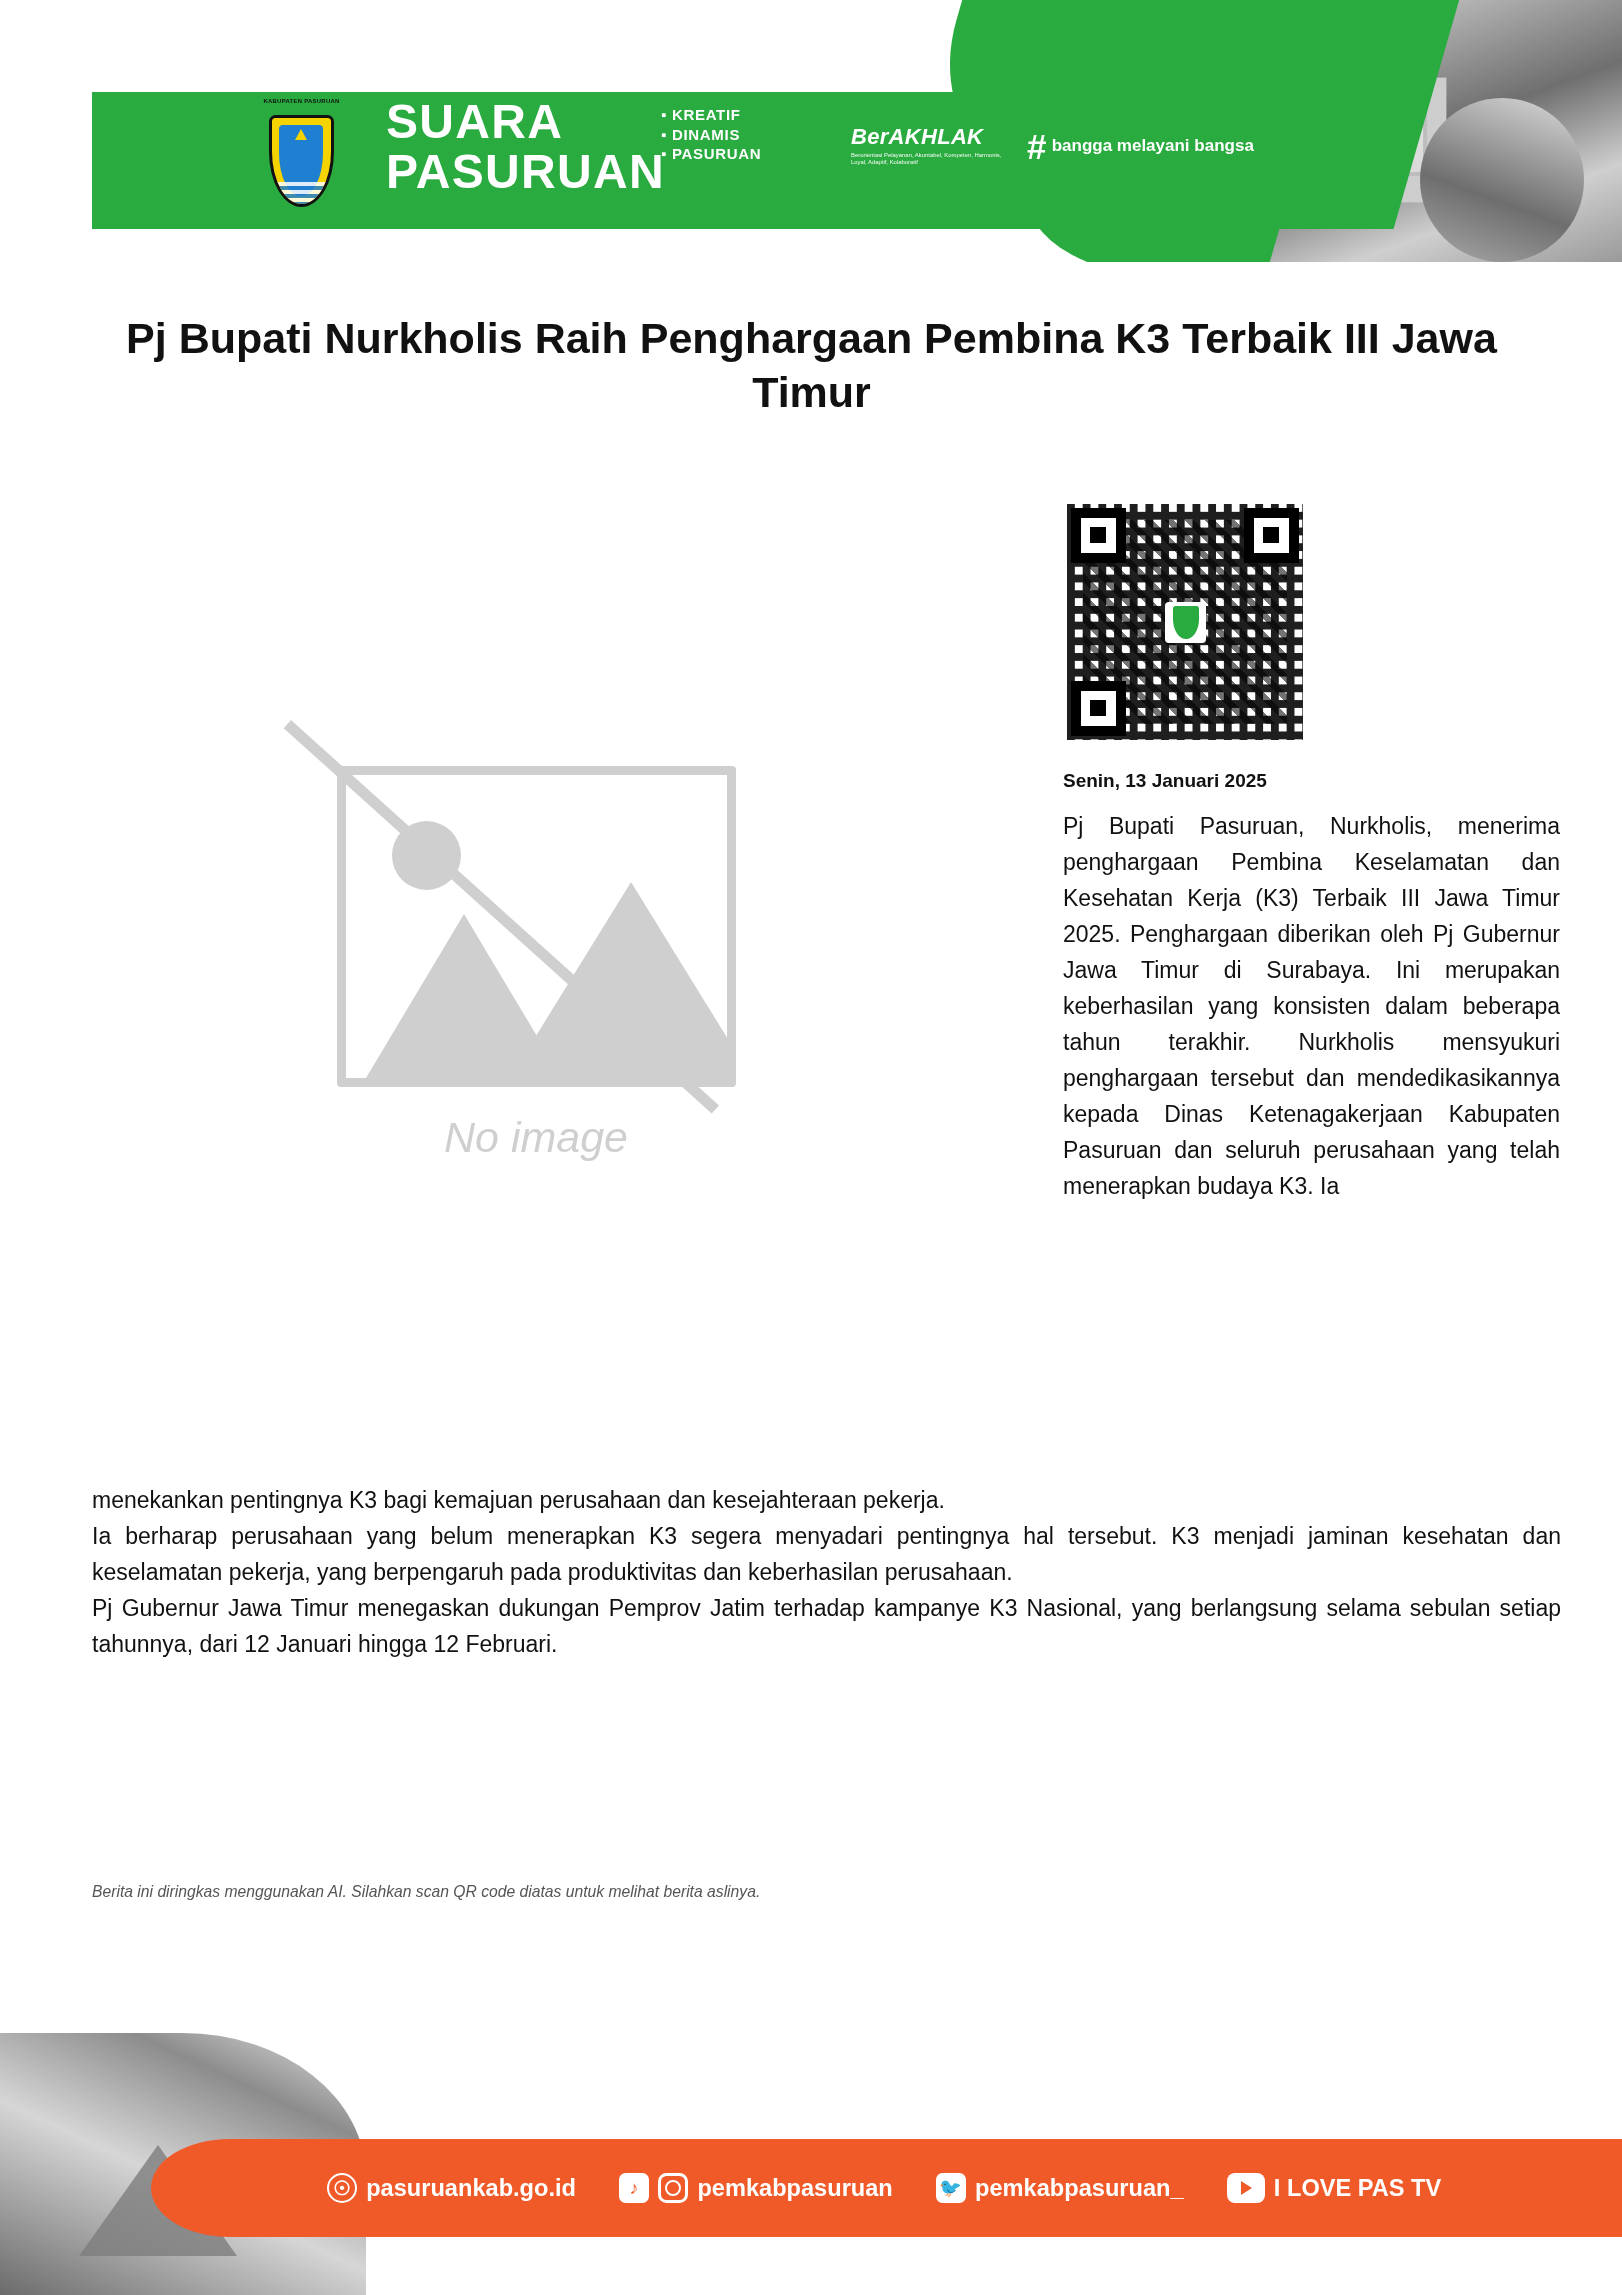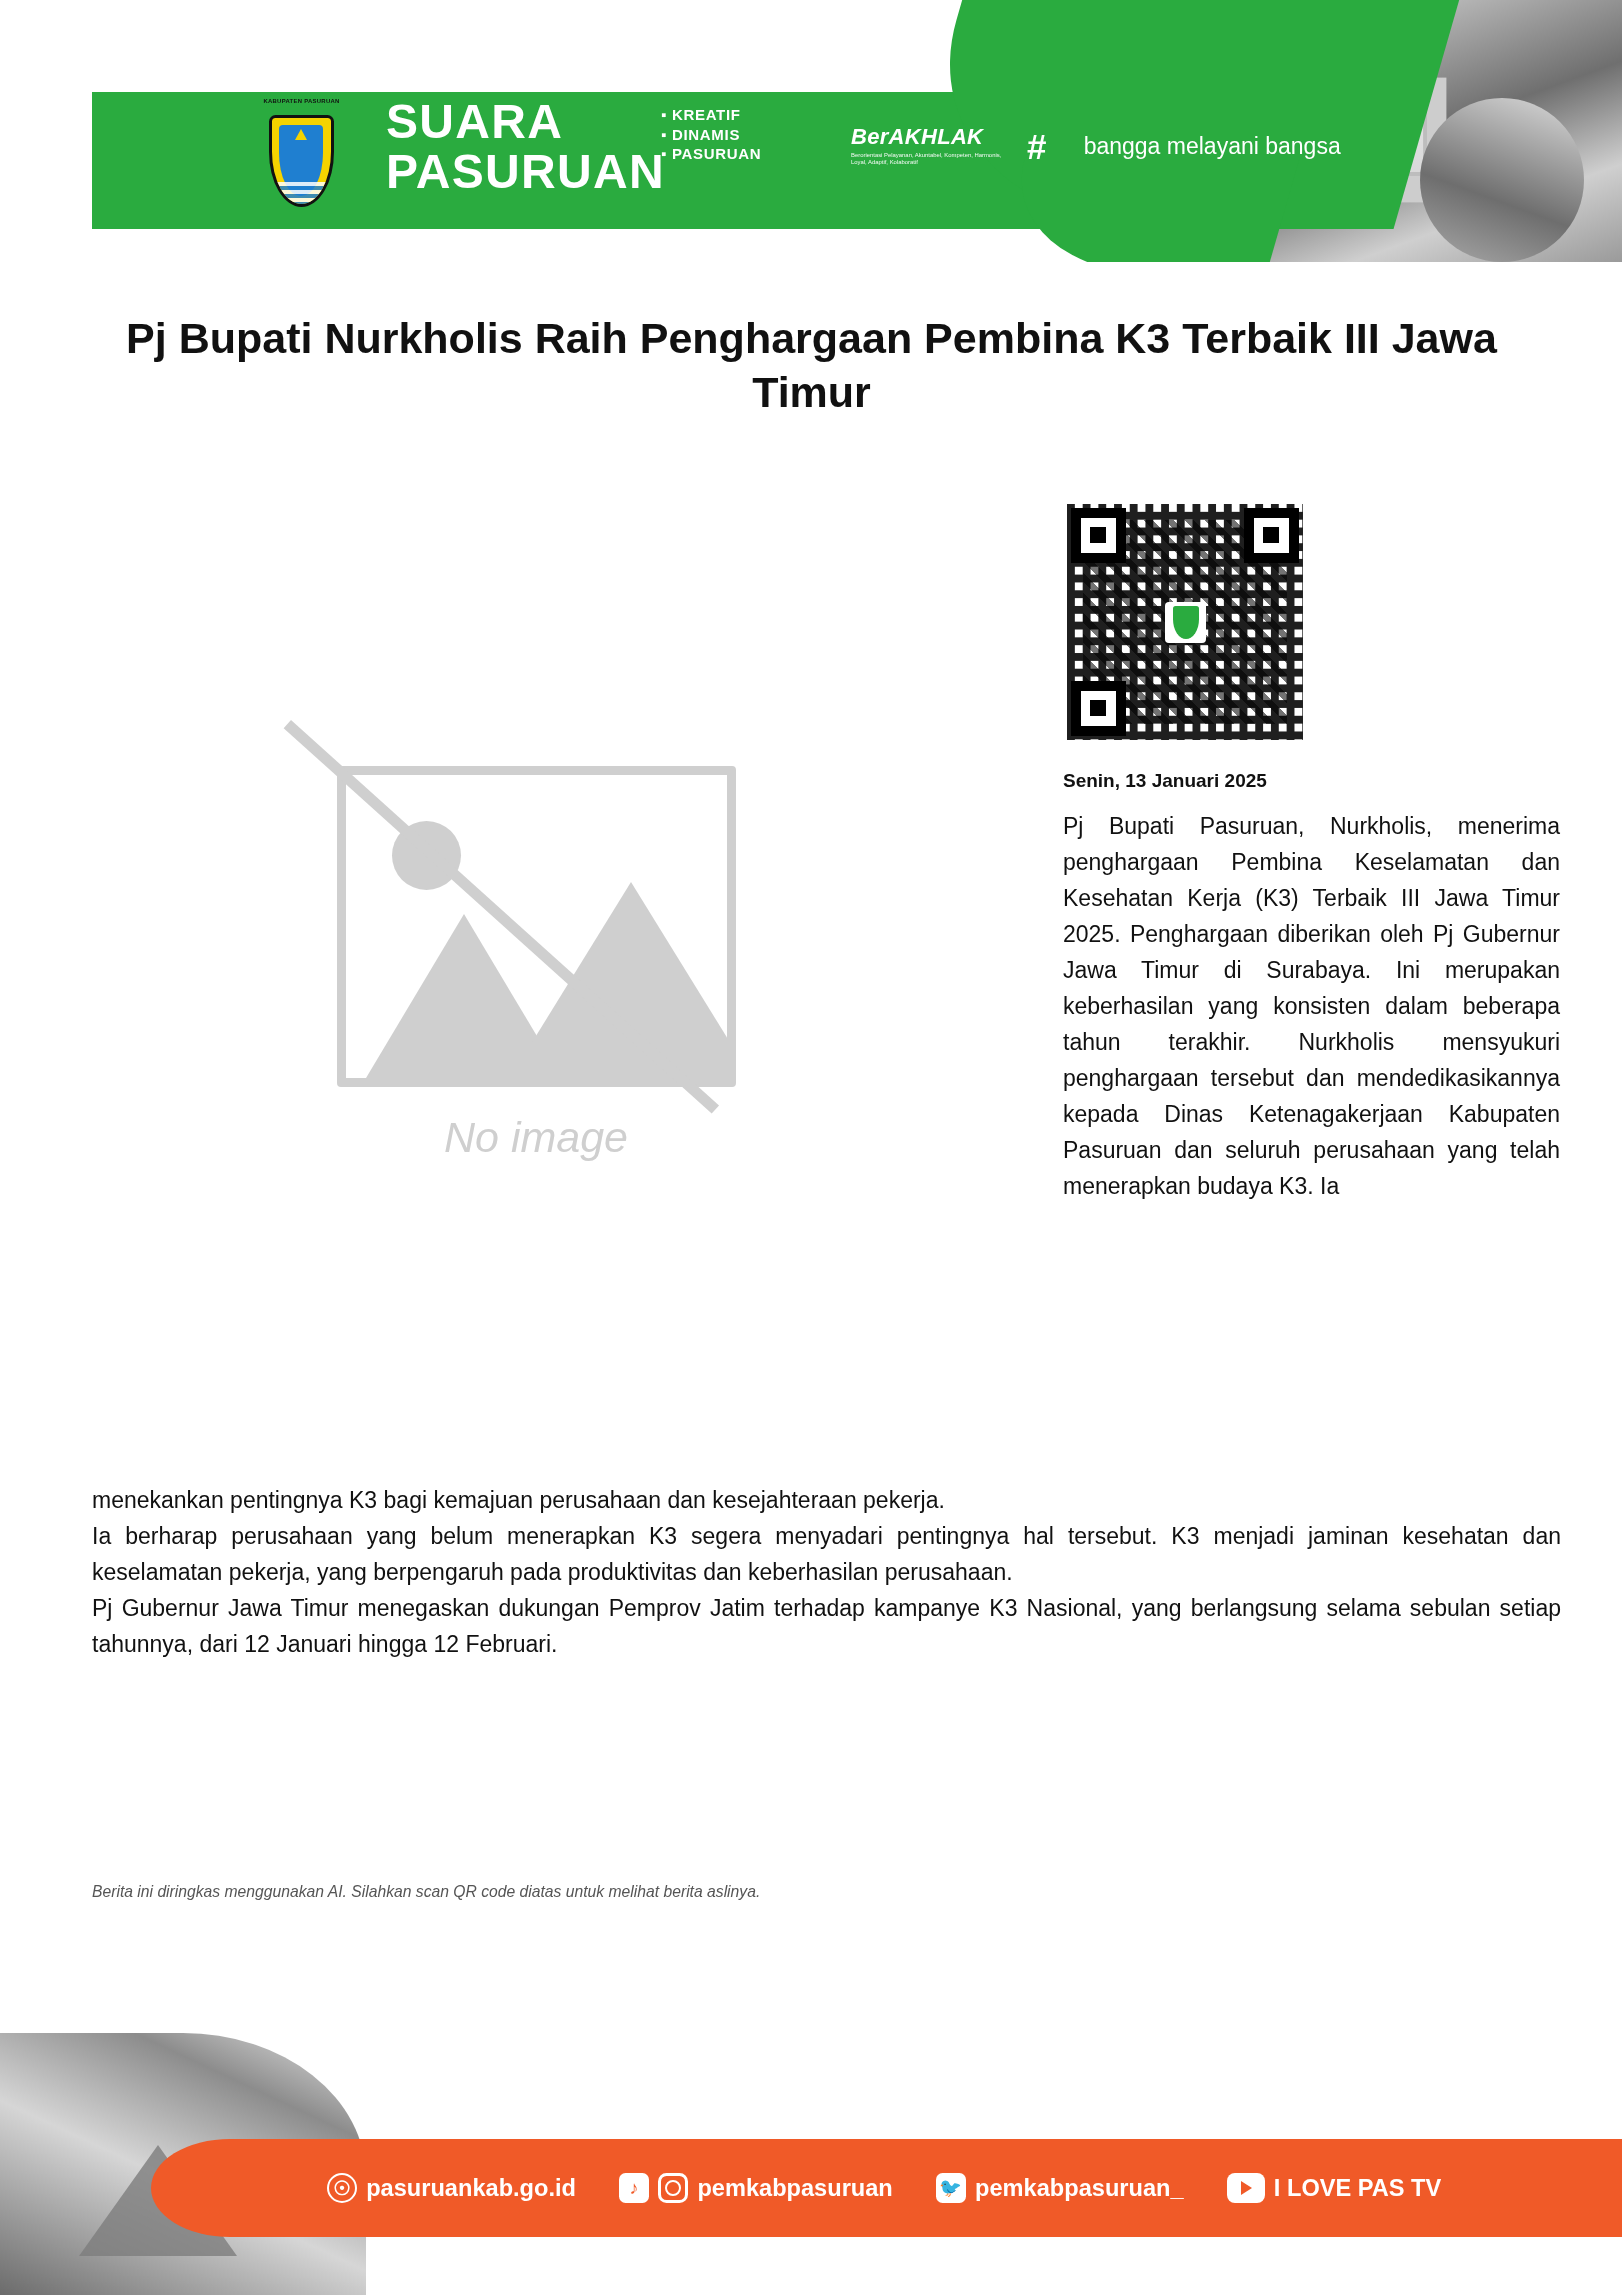--- a/index.html
+++ b/index.html
@@ -192,24 +192,23 @@
     display: flex;
     align-items: center;
     gap: 5.2px;
   }
   .bangga .hash {
     font-size: 35px;
     font-weight: bold;
     line-height: 33px;
   }
   .bangga .bg-text {
-    font-size: 23px;
-    font-weight: normal;
+    font-size: 17px;
+    font-weight: bold;
     line-height: 18.3px;
-    margin-left: 32px;
   }
 
   
   .title {
     position: absolute;
     left: 98px; top: 311px;
     width: 1427px;
     text-align: center;
     font-size: 43px;
     line-height: 54px;

